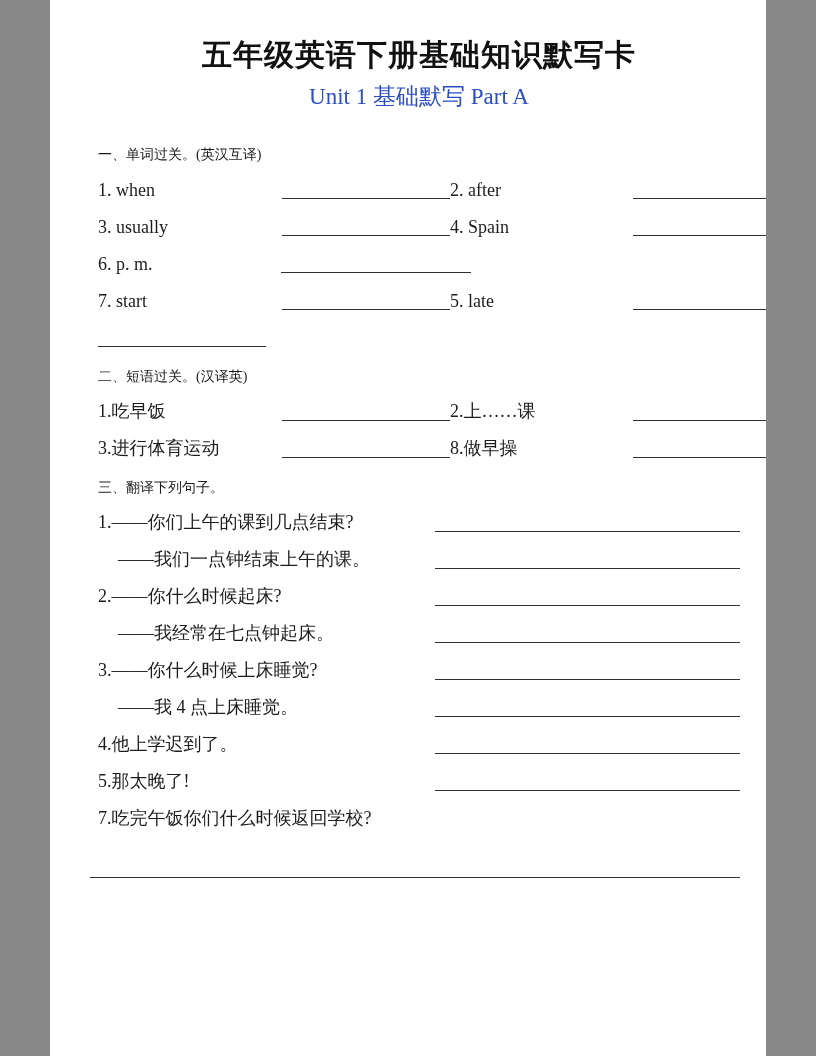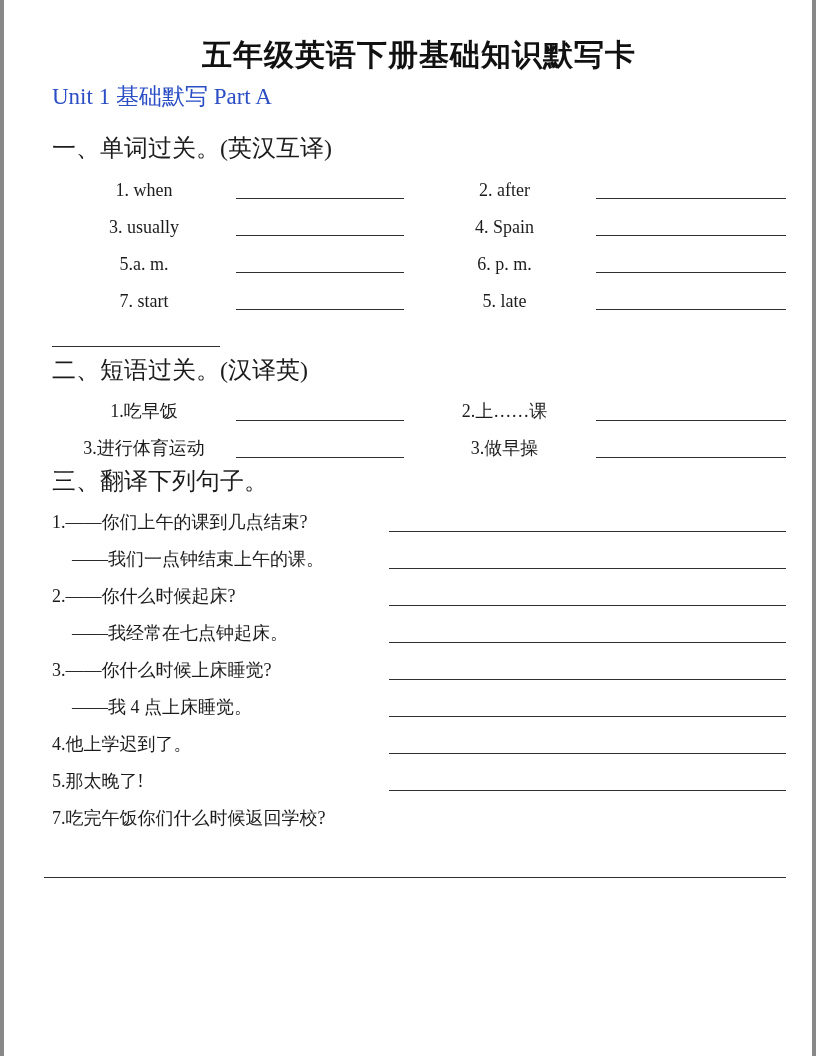--- a/index.html
+++ b/index.html
@@ -1,60 +1,61 @@
 <!DOCTYPE html>
 <html><head>
 <meta charset="utf-8">
 <style>
   * { margin: 0; padding: 0; box-sizing: border-box; }
   html, body { background: #888; }
   .page {
-    width: 808px;
+    width: 716px;
     height: 1056px;
     margin: 0 auto;
     background: #ffffff;
     font-family: "Liberation Serif", "DejaVu Serif", serif;
     color: #1c1c1c;
     overflow: hidden;
     position: relative;
   }
   .content {
     padding: 34px 26px 0 48px;
   }
   .doc-title {
     text-align: center;
     font-size: 30px;
     font-weight: 700;
     line-height: 42px;
     letter-spacing: 1px;
     color: #111111;
   }
   .doc-subtitle {
+    text-align: center;
     font-size: 23px;
     font-weight: 400;
     line-height: 34px;
     margin-top: 4px;
     color: #2b4ec4;
   }
   .sections { margin-top: 18px; }
   .sec-heading {
     height: 37px;
     display: flex;
     align-items: flex-end;
     padding-bottom: 5px;
-    font-size: 24px;
+    font-size: 14px;
   }
   .row {
     height: 37px;
     display: flex;
     align-items: flex-end;
     padding-bottom: 5px;
     font-size: 18px;
   }
-  .cell { display: flex; align-items: flex-end; text-align: center; }
+  .cell { display: flex; align-items: flex-end; }
   .cell.left  { width: 367px; }
   .cell.right { flex: 1; }
   .cell.left  .lbl { width: 184px; }
   .cell.right .lbl { width: 183px; }
   .lbl { white-space: nowrap; }
   .blank {
     display: block;
     height: 1px;
     border-bottom: 1.4px solid #2f2f2f;
     margin-bottom: 2px;
@@ -103,24 +104,20 @@
             <span class="lbl">3. usually</span>
             <span class="blank"></span>
           </div>
           <div class="cell right">
             <span class="lbl">4. Spain</span>
             <span class="blank"></span>
           </div>
         </div>
 
         <div class="row">
-          <div class="cell left">
-            <span class="lbl">5.a. m.</span>
-            <span class="blank"></span>
-          </div>
           <div class="cell right">
             <span class="lbl">6. p. m.</span>
             <span class="blank"></span>
           </div>
         </div>
 
         <div class="row">
           <div class="cell left">
             <span class="lbl">7. start</span>
             <span class="blank"></span>
@@ -151,21 +148,21 @@
             <span class="blank"></span>
           </div>
         </div>
 
         <div class="row">
           <div class="cell left">
             <span class="lbl">3.进行体育运动</span>
             <span class="blank"></span>
           </div>
           <div class="cell right">
-            <span class="lbl">3.做早操</span>
+            <span class="lbl">8.做早操</span>
             <span class="blank"></span>
           </div>
         </div>
 
       </div>
 
       <div>
         <div class="sec-heading">三、翻译下列句子。</div>
 
         <div class="row">

